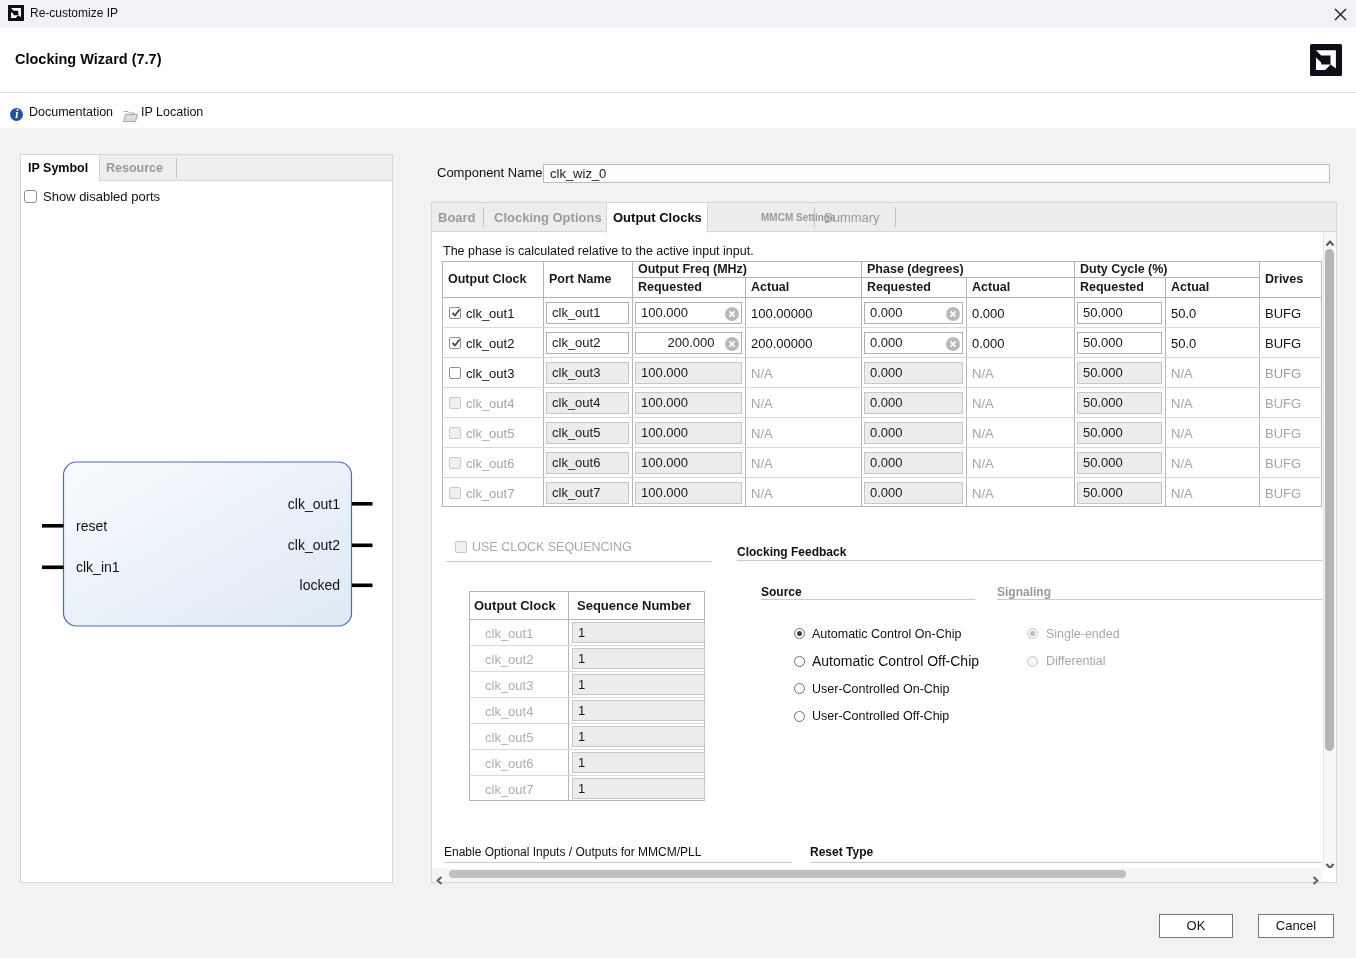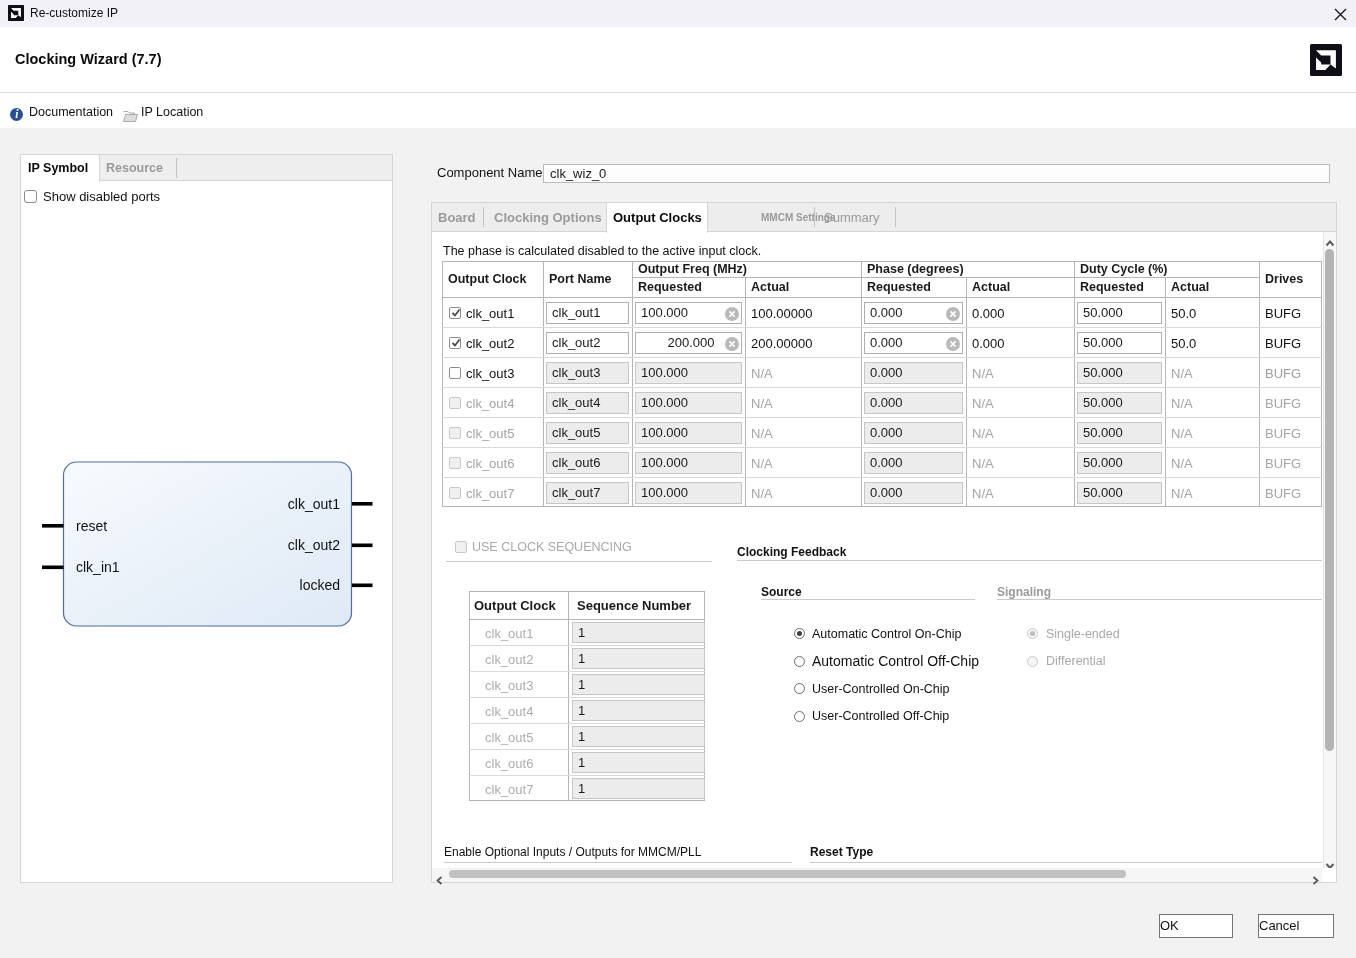--- a/index.html
+++ b/index.html
@@ -4,21 +4,21 @@
 html,body{width:1356px;height:958px;overflow:hidden;}
 body{position:relative;background:#f2f2f2;font-family:"Liberation Sans",sans-serif;color:#1a1a1a;}
 .inp{position:absolute;background:#ffffff;border:1px solid #afafaf;font-size:13px;color:#1a1a1a;line-height:20px;padding-left:5px;white-space:nowrap;overflow:hidden;}
 .inp.dis{background:#ececec;border-color:#c6c6c6;}
 .rad{position:absolute;width:11px;height:11px;border:1px solid #6e6e6e;border-radius:50%;background:#fff;}
 .rad .dot{position:absolute;left:2px;top:2px;width:5px;height:5px;border-radius:50%;background:#3f3f3f;}
 .rad.dis{border-color:#c9c9c9;background:#f5f5f5;}
 .rad.dis .dot{background:#bdbdbd;}
 .cb{position:absolute;width:12px;height:12px;border:1px solid #8d8d8d;border-radius:2px;background:#fff;}
 .cb.dis{border-color:#c9c9c9;background:#f0f0f0;}
-.btn{position:absolute;background:#ffffff;border:1px solid #757575;font-size:13px;color:#111;text-align:left;line-height:22px;}
+.btn{position:absolute;background:#ffffff;border:1px solid #757575;font-size:13px;color:#111;text-align:center;line-height:22px;}
 </style></head><body>
 <div style="position:absolute;left:0px;top:0px;width:1356px;height:27px;background:#f2f1f8;"></div>
 <div style="position:absolute;left:8px;top:5px;width:16px;height:16px;"><svg width="16" height="16" viewBox="0 0 32 32">
       <rect x="0" y="0" width="32" height="32" rx="1.5" fill="#0e0e16"></rect>
       <path d="M6,6.2 H25.9 V24.6 L20.5,20.6 V11.4 H11.2 Z" fill="#ffffff"></path>
       <path d="M6,13.4 L11.2,18.6 V20.6 H20.5 L15.3,26.1 H6 Z" fill="#ffffff"></path>
     </svg></div>
 <div style="position:absolute;left:30px;top:0px;width:300px;height:27px;font-size:12px;line-height:27px;color:#111;">Re-customize IP</div>
 <div style="position:absolute;left:1334px;top:7px;width:13px;height:13px;"><svg width="13" height="13" viewBox="0 0 13 13">
       <path d="M1,1 L12,12 M12,1 L1,12" stroke="#1a1a1a" stroke-width="1.4" fill="none"></path>
@@ -75,21 +75,21 @@
 <div style="position:absolute;left:432px;top:203px;width:904px;height:29px;background:#ededed;border-bottom:1px solid #d5d5d5;"></div>
 <div style="position:absolute;left:438px;top:203px;width:60px;height:29px;font-size:13px;font-weight:bold;line-height:29px;color:#9a9a9a;">Board</div>
 <div style="position:absolute;left:483px;top:207px;width:1px;height:20px;background:#c3c3c3;"></div>
 <div style="position:absolute;left:494px;top:203px;width:110px;height:29px;font-size:13px;font-weight:bold;line-height:29px;color:#9a9a9a;">Clocking Options</div>
 <div style="position:absolute;left:606px;top:203px;width:102px;height:30px;background:#ffffff;border-left:1px solid #d5d5d5;border-right:1px solid #d5d5d5;"></div>
 <div style="position:absolute;left:613px;top:203px;width:95px;height:29px;font-size:13px;font-weight:bold;line-height:29px;color:#0a0a0a;">Output Clocks</div>
 <div style="position:absolute;left:713px;top:203px;width:100px;height:29px;font-size:10px;font-weight:bold;line-height:29px;color:#9a9a9a;margin-left:48px;">MMCM Settings</div>
 <div style="position:absolute;left:814px;top:207px;width:1px;height:20px;background:#c3c3c3;"></div>
 <div style="position:absolute;left:824px;top:203px;width:70px;height:29px;font-size:13px;font-weight:normal;line-height:29px;color:#9a9a9a;">Summary</div>
 <div style="position:absolute;left:895px;top:207px;width:1px;height:20px;background:#c3c3c3;"></div>
-<div style="position:absolute;left:443px;top:244px;width:500px;height:14px;font-size:12.5px;line-height:14px;color:#111;">The phase is calculated disabled to the active input clock.</div>
+<div style="position:absolute;left:443px;top:244px;width:500px;height:14px;font-size:12.5px;line-height:14px;color:#111;">The phase is calculated relative to the active input input.</div>
 <div style="position:absolute;left:442px;top:261px;width:880px;height:246px;border:1px solid #b5b5b5;background:#fff;"></div>
 <div style="position:absolute;left:543px;top:261px;width:1px;height:246px;background:#b5b5b5;"></div>
 <div style="position:absolute;left:632px;top:261px;width:1px;height:246px;background:#b5b5b5;"></div>
 <div style="position:absolute;left:745px;top:277px;width:1px;height:230px;background:#b5b5b5;"></div>
 <div style="position:absolute;left:861px;top:261px;width:1px;height:246px;background:#b5b5b5;"></div>
 <div style="position:absolute;left:966px;top:277px;width:1px;height:230px;background:#b5b5b5;"></div>
 <div style="position:absolute;left:1074px;top:261px;width:1px;height:246px;background:#b5b5b5;"></div>
 <div style="position:absolute;left:1165px;top:277px;width:1px;height:230px;background:#b5b5b5;"></div>
 <div style="position:absolute;left:1259px;top:261px;width:1px;height:246px;background:#b5b5b5;"></div>
 <div style="position:absolute;left:442px;top:297px;width:880px;height:1px;background:#b5b5b5;"></div>

